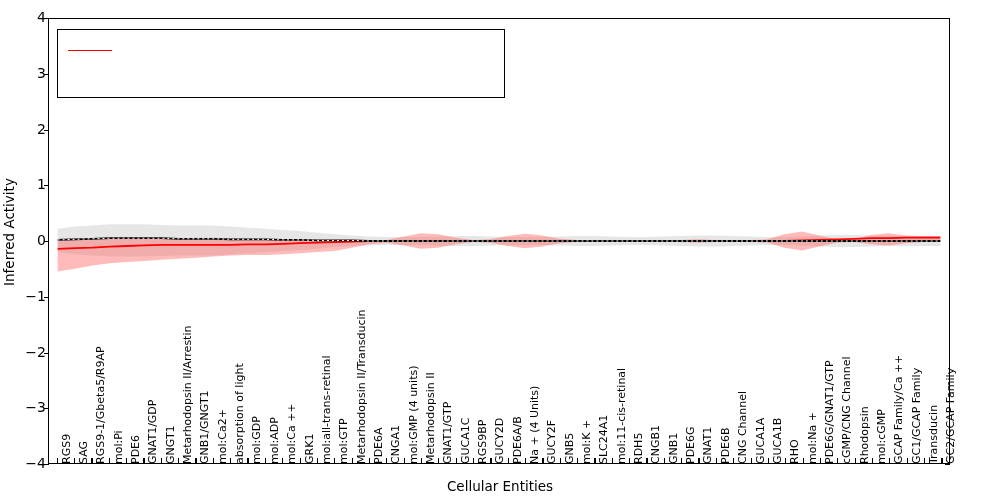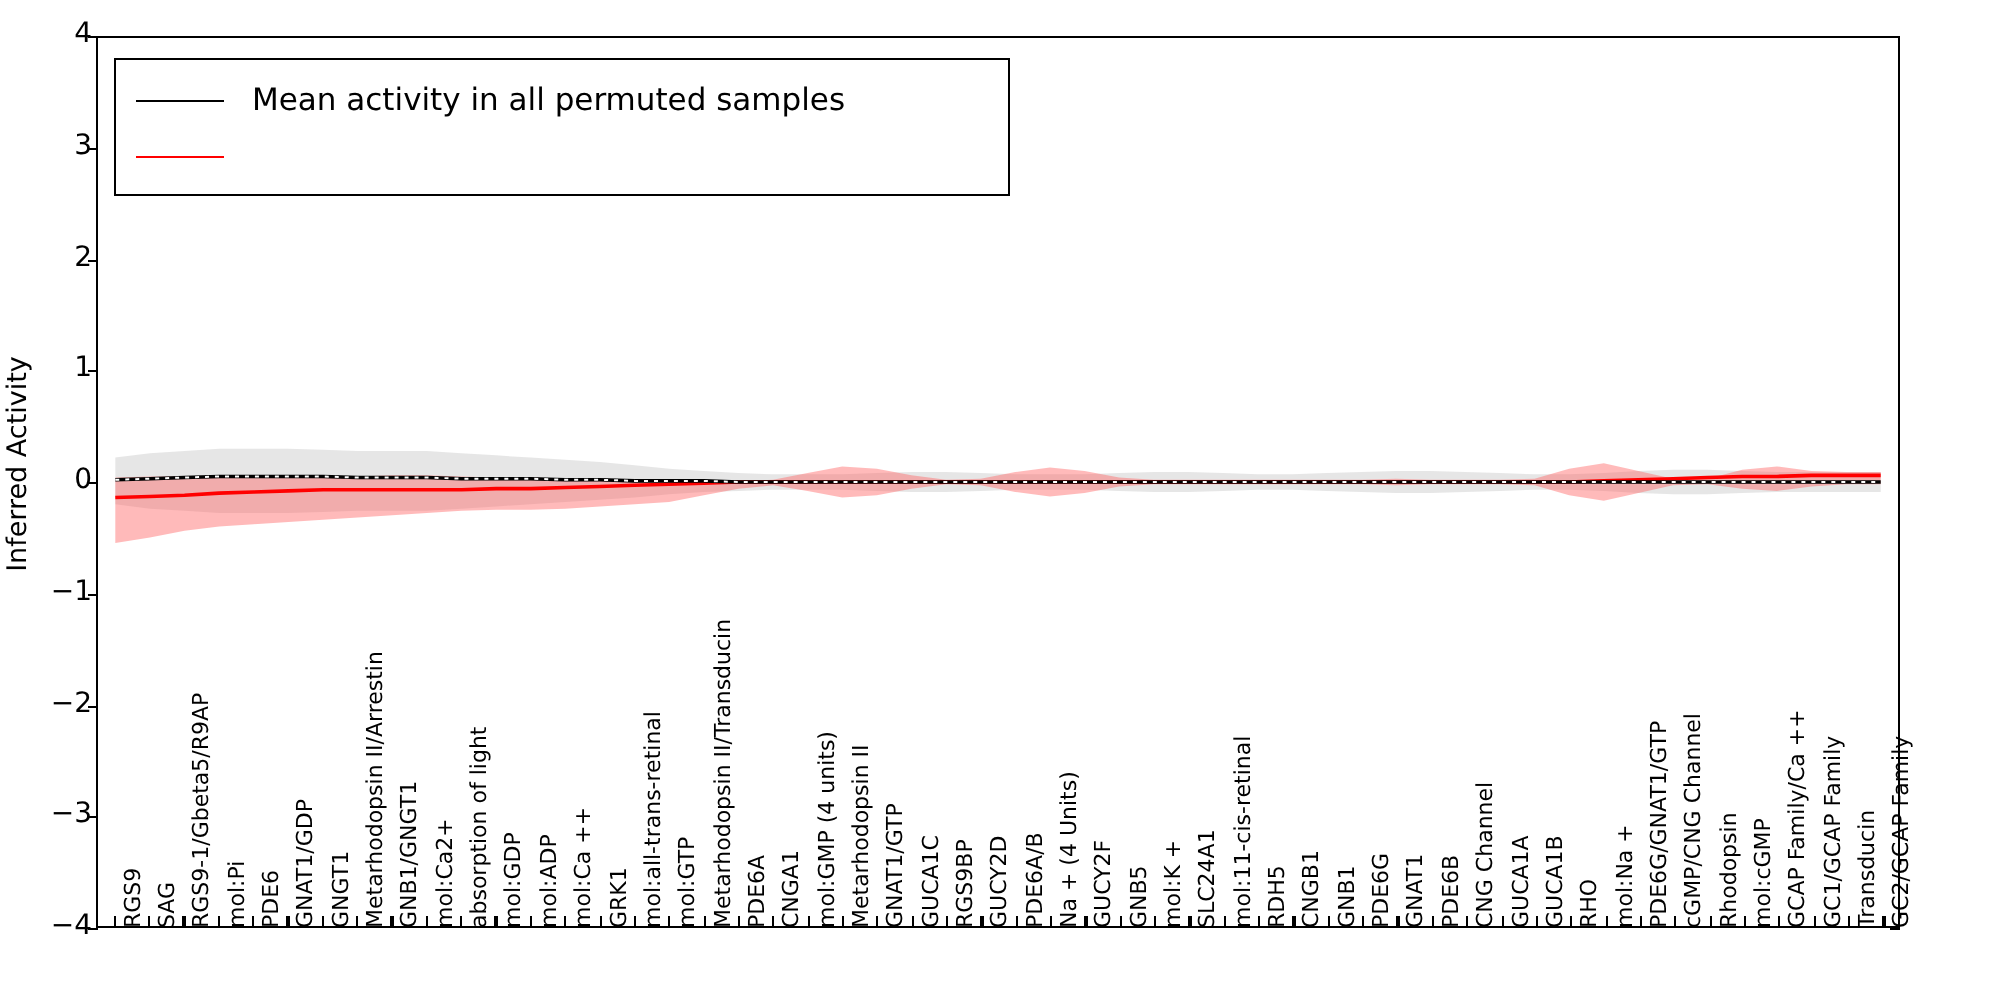--- a/index.html
+++ b/index.html
@@ -314,24 +314,21 @@
       </div>
       <div class="xtick-mark" style="left: 875.981px;"></div>
       <div class="xtick-label-wrap" style="left: 879.981px;">
         <div class="xtick-label">Transducin</div>
       </div>
       <div class="xtick-mark" style="left: 893.327px;"></div>
       <div class="xtick-label-wrap" style="left: 897.327px;">
         <div class="xtick-label">GC2/GCAP Family</div>
       </div>
     </div>
+  <div id="x-axis-label">Cellular Entities</div>
 
   <div id="legend">
-    <div class="legend-row">
-      <span class="legend-swatch"></span>
-      <span class="legend-text">Mean activity in all permuted samples</span>
-    </div>
     <div class="legend-row">
       <span class="legend-swatch red"></span>
     </div>
   </div>
 
 </div>
 
 </body></html>

